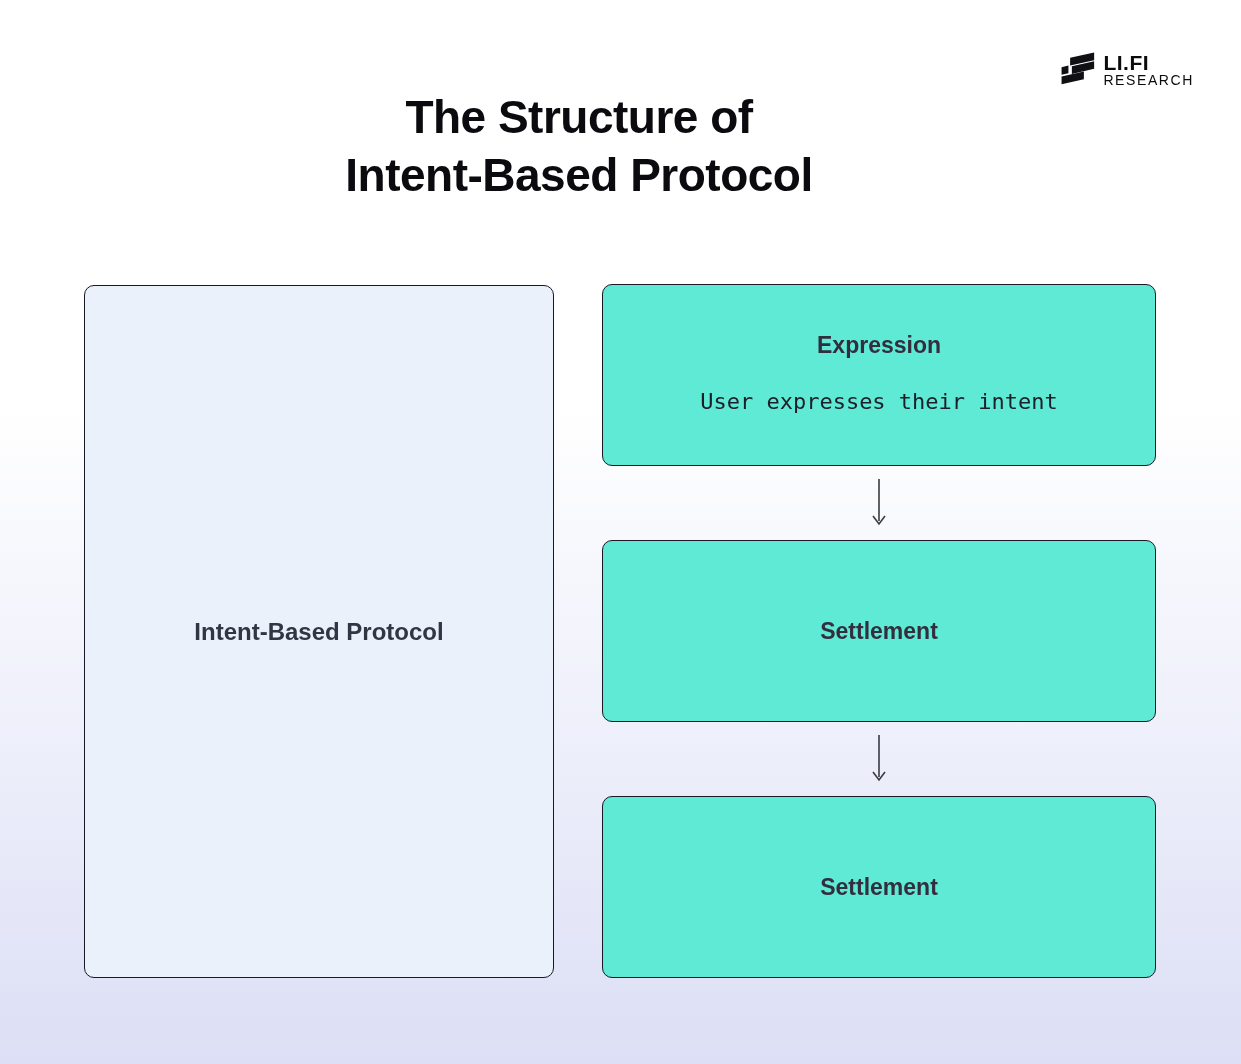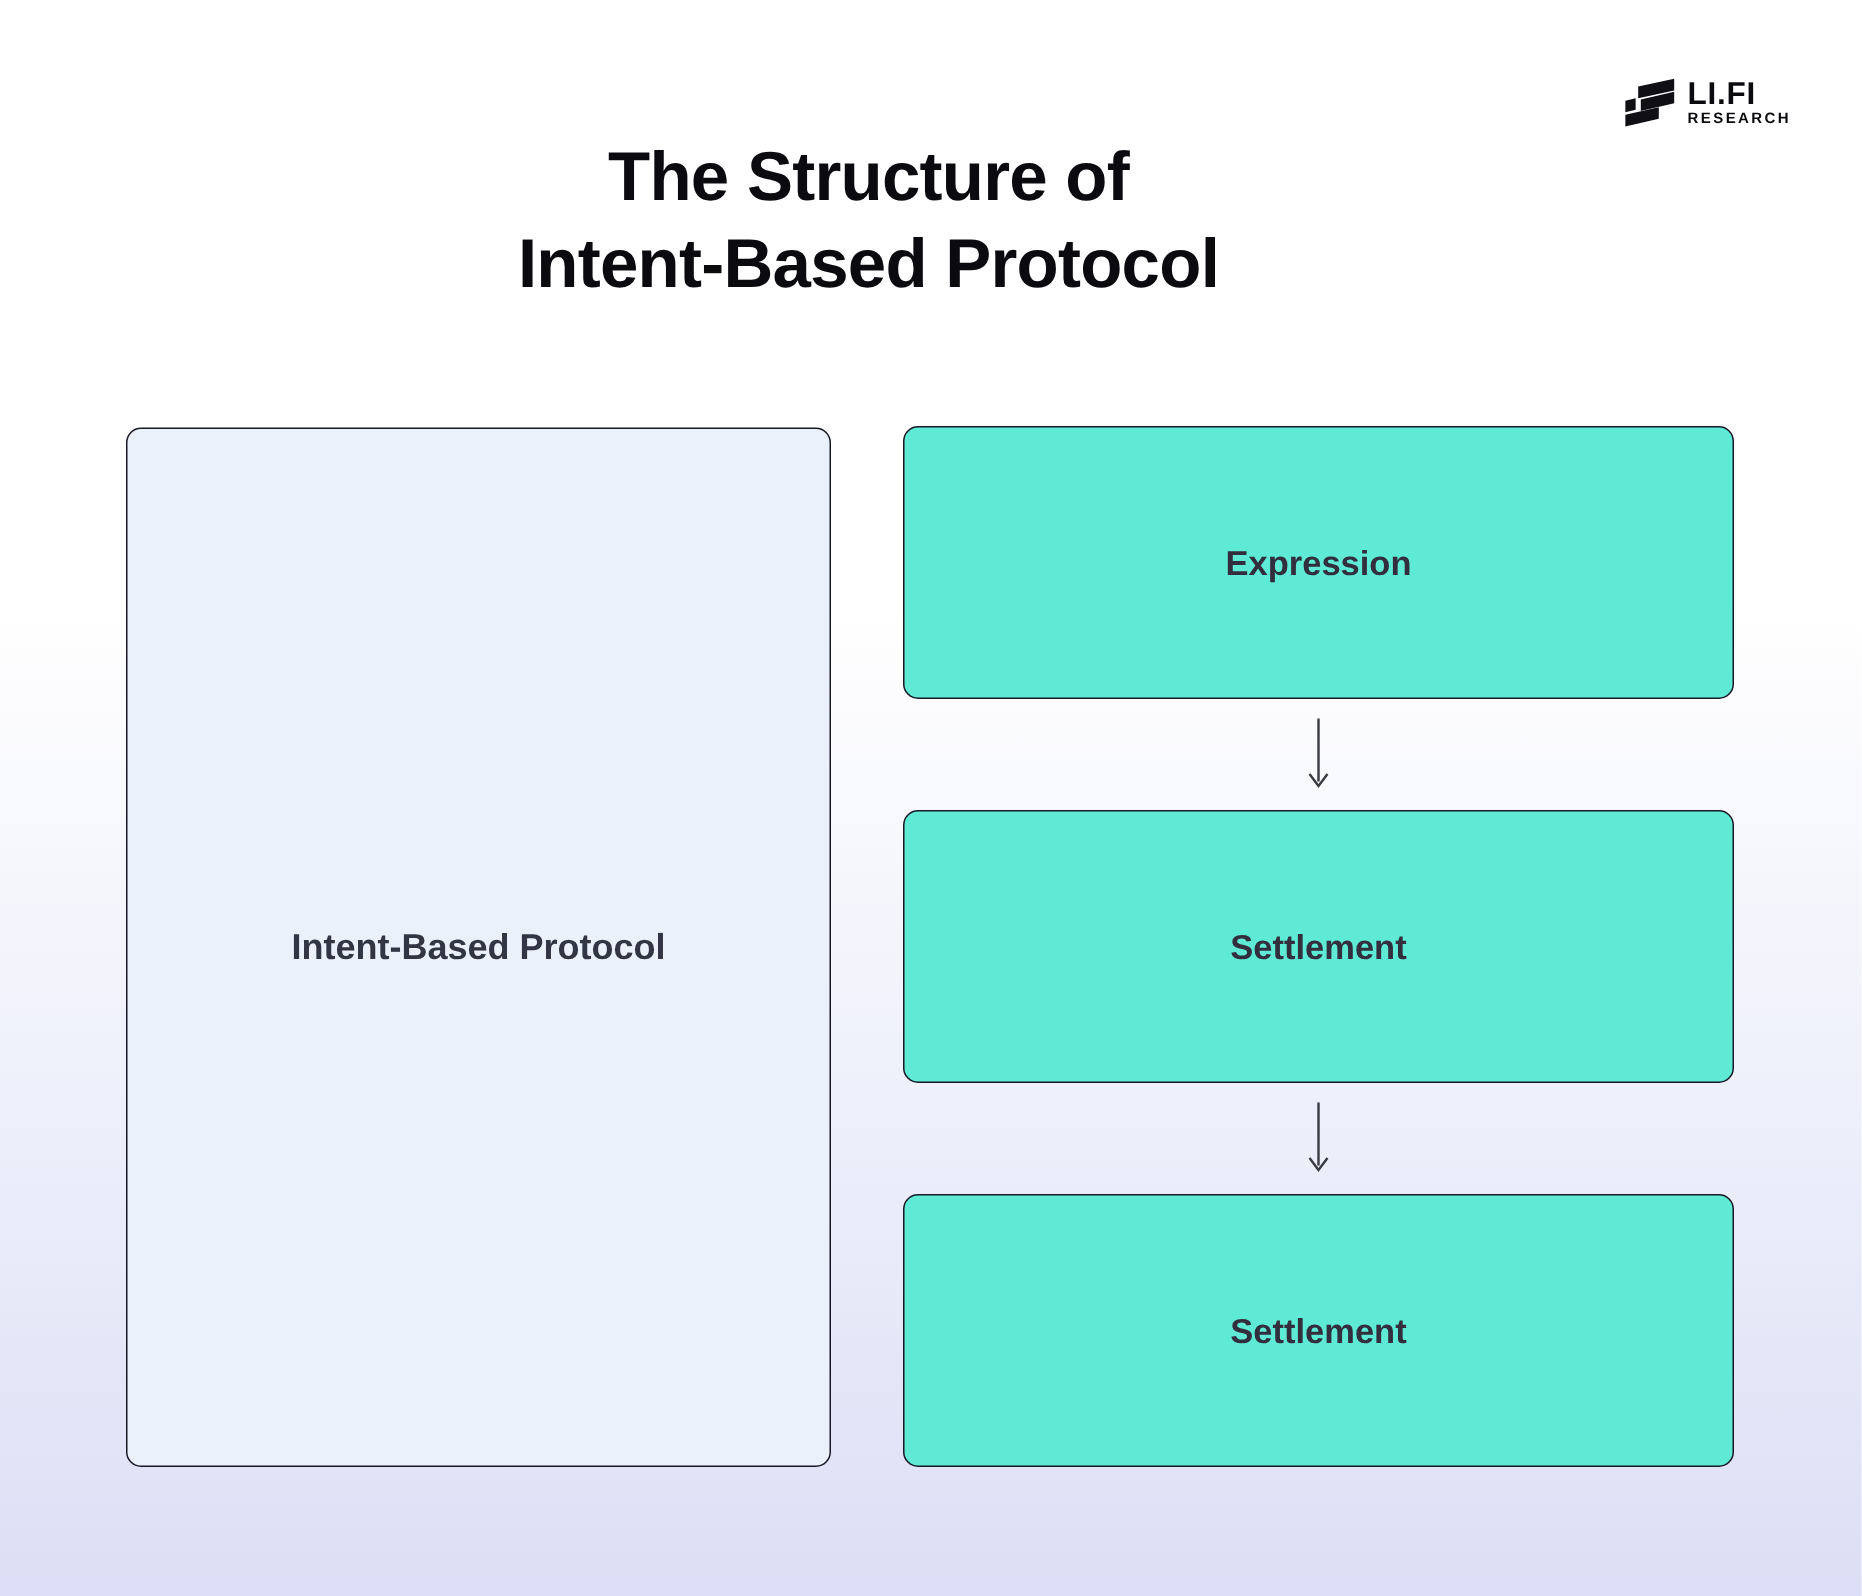--- a/index.html
+++ b/index.html
@@ -44,22 +44,22 @@
     align-items: flex-start;
   }
   .logo-brand {
     font-size: 21px;
     font-weight: 800;
     letter-spacing: 0.5px;
     color: #0b0b0f;
     line-height: 22px;
   }
   .logo-sub {
-    font-size: 10px;
-    font-weight: 700;
+    font-size: 14px;
+    font-weight: 400;
     letter-spacing: 1.6px;
     color: #0b0b0f;
     line-height: 12px;
   }
   .panel {
     position: absolute;
     border: 1.5px solid #181826;
     border-radius: 10px;
     box-sizing: border-box;
     display: flex;
@@ -133,20 +133,21 @@
   <div>The Structure of</div>
   <div>Intent-Based Protocol</div>
 </div>
 
 <div class="panel left-panel">
   <span class="left-panel-label">Intent-Based Protocol</span>
 </div>
 
 <div class="panel step-box step-1">
   <div class="step-title">Expression</div>
+  <div class="step-desc">User expresses their intent</div>
 </div>
 
 <svg class="arrow arrow-1" viewBox="0 0 20 50" xmlns="http://www.w3.org/2000/svg">
   <line x1="10" y1="2" x2="10" y2="44" stroke="#3a3a42" stroke-width="1.6"></line>
   <polyline points="4,39 10,47 16,39" fill="none" stroke="#3a3a42" stroke-width="1.6"></polyline>
 </svg>
 
 <div class="panel step-box step-2">
   <div class="step-title">Settlement</div>
 </div>

